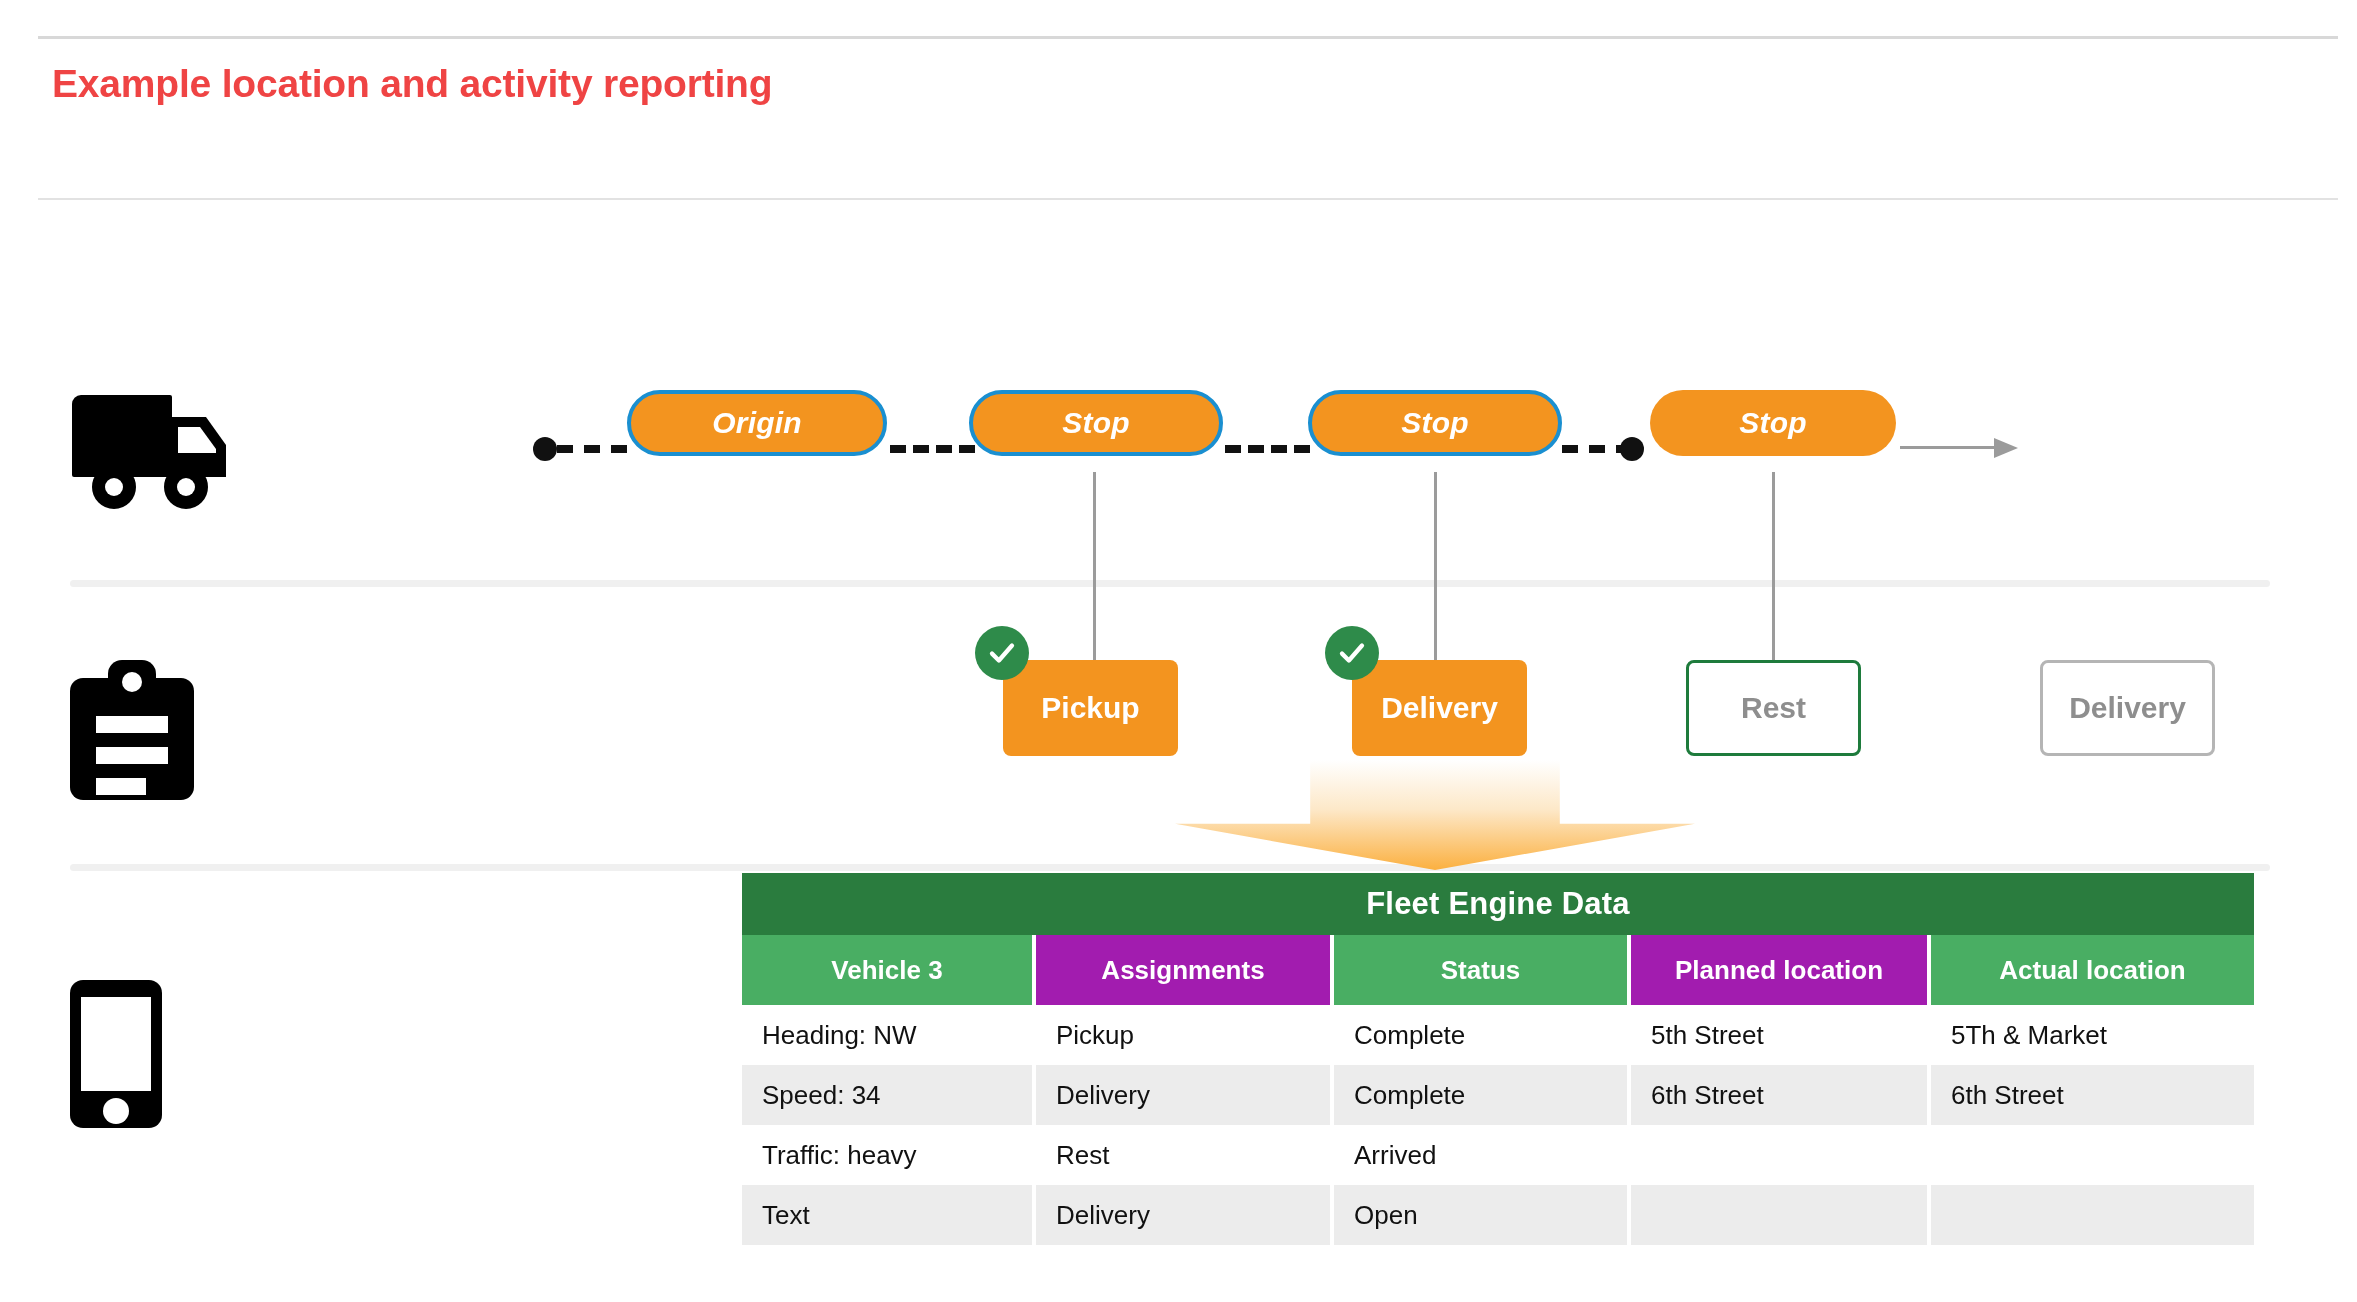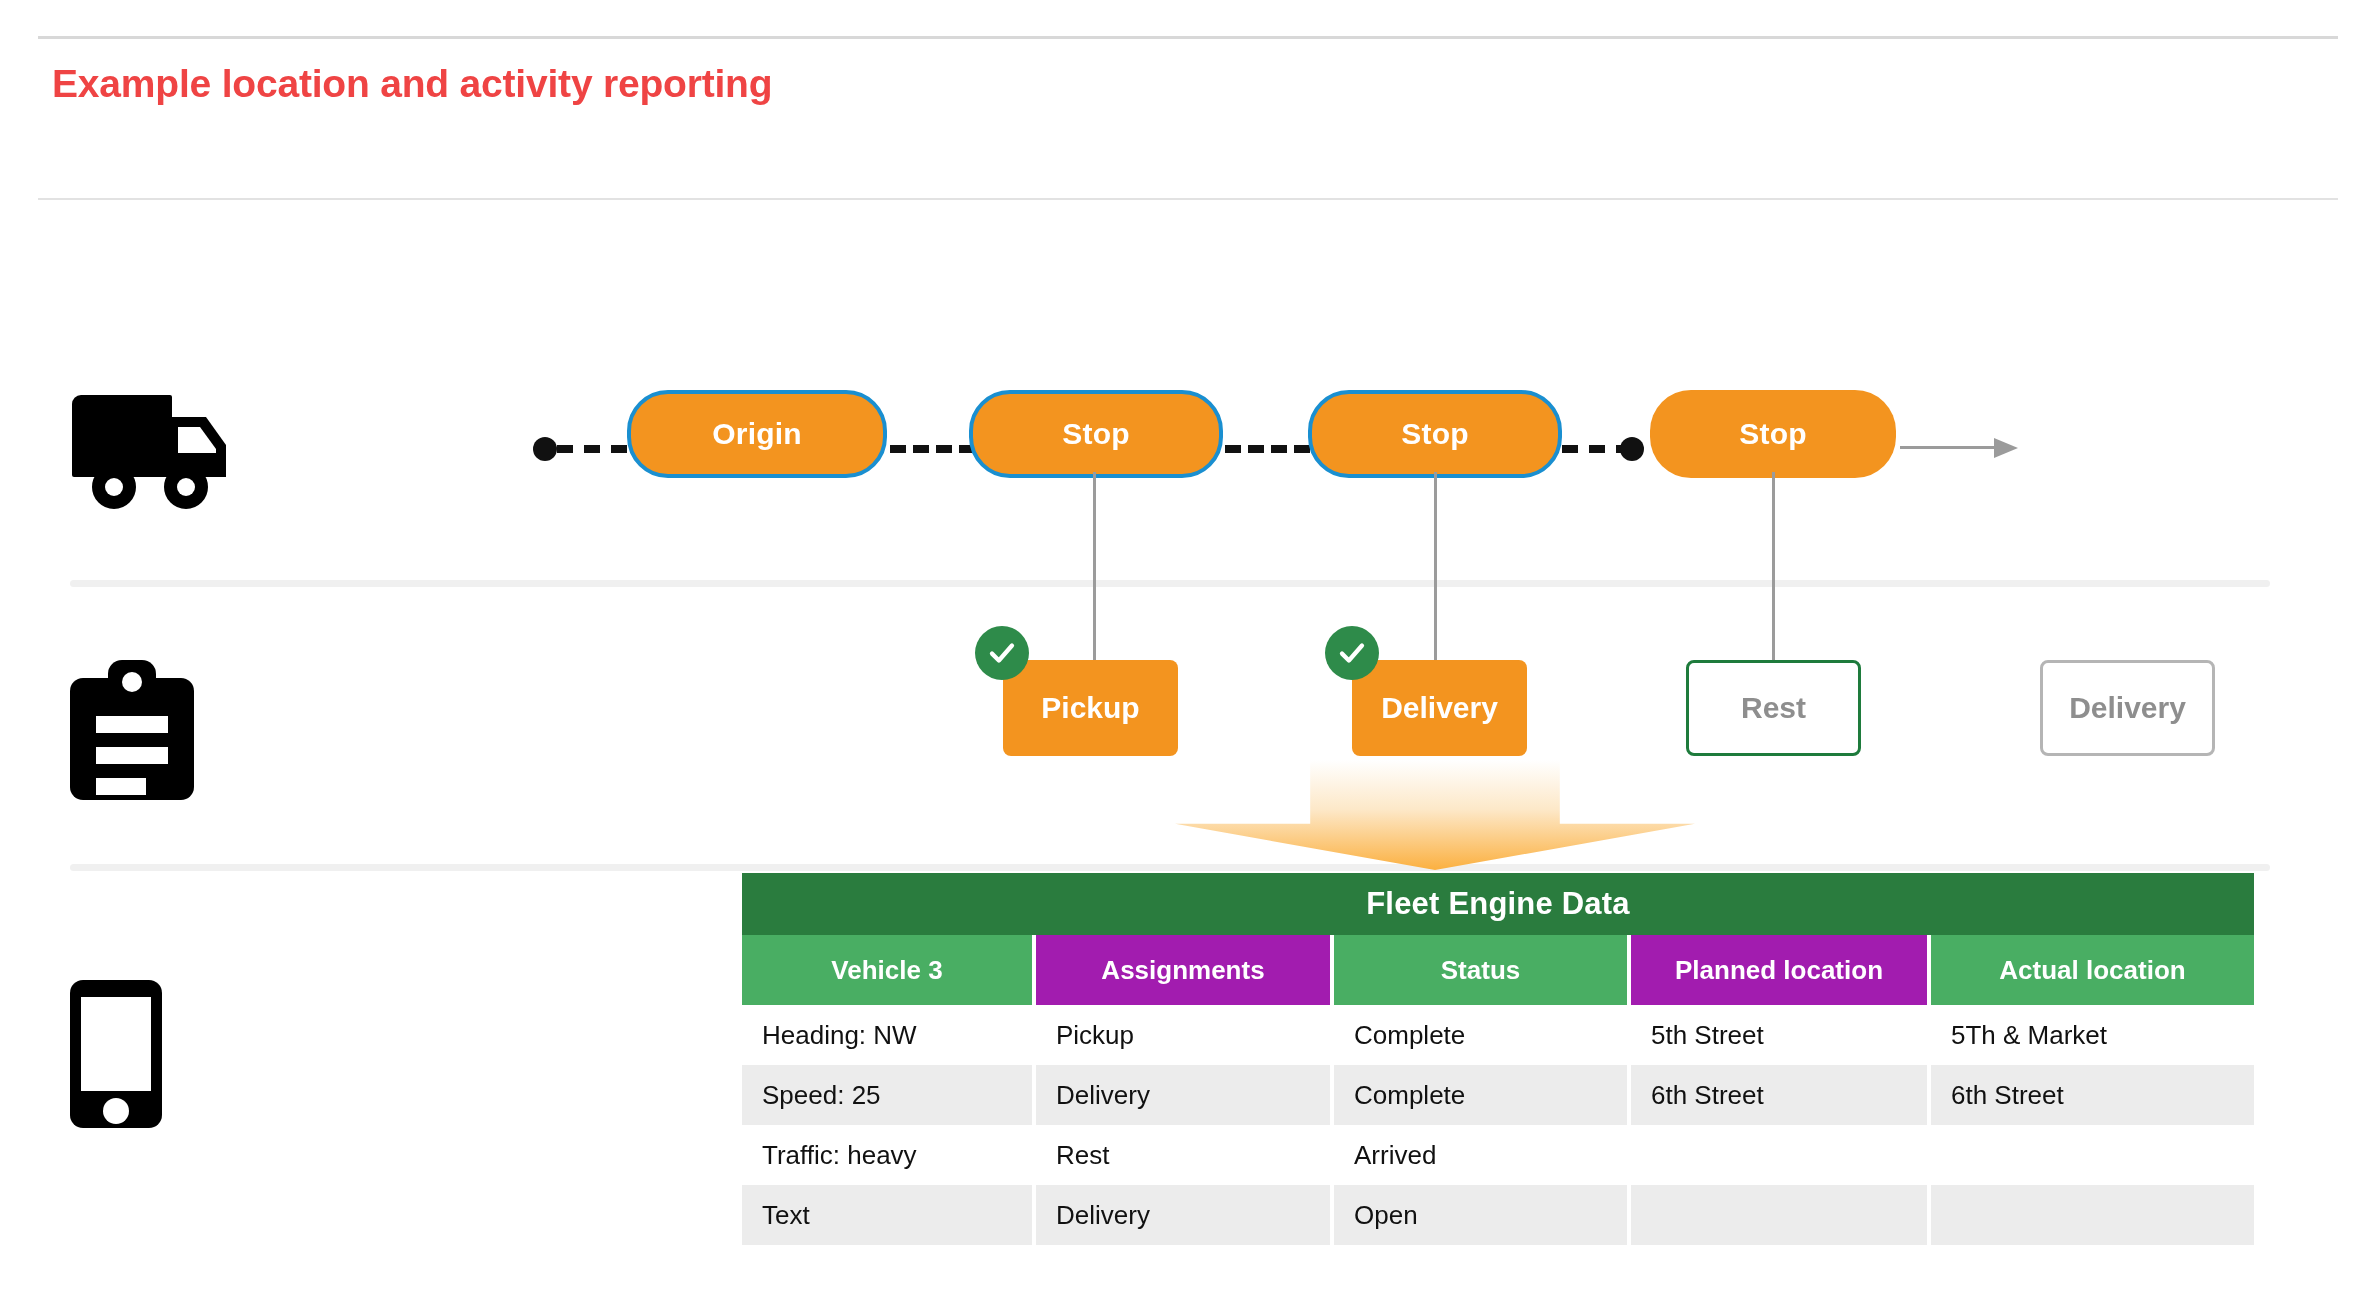--- a/index.html
+++ b/index.html
@@ -97,24 +97,25 @@
 
   
   .route-dash {
     position:absolute; height:0; border-top:8px dashed #111111; top:445px;
   }
   .route-dot {
     position:absolute; width:24px; height:24px; border-radius:50%;
     background:#111111; top:437px;
   }
   .node {
-    position:absolute; top:390px; height:88px;
+    position:absolute; top:390px; height:66px;
     display:flex; align-items:center; justify-content:center;
     border-radius:41px; color:#ffffff; font-size:30px; font-weight:600;
     letter-spacing:0.2px;
+    font-style:italic;
   }
   .node.filled { background:#F3941F; border:4px solid #1A8FD0; }
   .node.filled.noborder { background:#F3941F; border:none; }
   .node.ghost { background:#ffffff; border:3px solid #b5b5b5; color:#8e8e8e; font-weight:600; }
 
   
   .vline { position:absolute; width:3px; background:#9b9b9b; }
 
   
   .dest-arrow { position:absolute; left:1900px; top:438px; width:122px; height:20px; }
@@ -297,21 +298,21 @@
       </thead>
       <tbody>
         <tr class="plain">
           <td>Heading: NW</td>
           <td>Pickup</td>
           <td>Complete</td>
           <td>5th Street</td>
           <td>5Th &amp; Market</td>
         </tr>
         <tr class="alt">
-          <td>Speed: 25</td>
+          <td>Speed: 34</td>
           <td>Delivery</td>
           <td>Complete</td>
           <td>6th Street</td>
           <td>6th Street</td>
         </tr>
         <tr class="plain">
           <td>Traffic: heavy</td>
           <td>Rest</td>
           <td>Arrived</td>
           <td></td>

